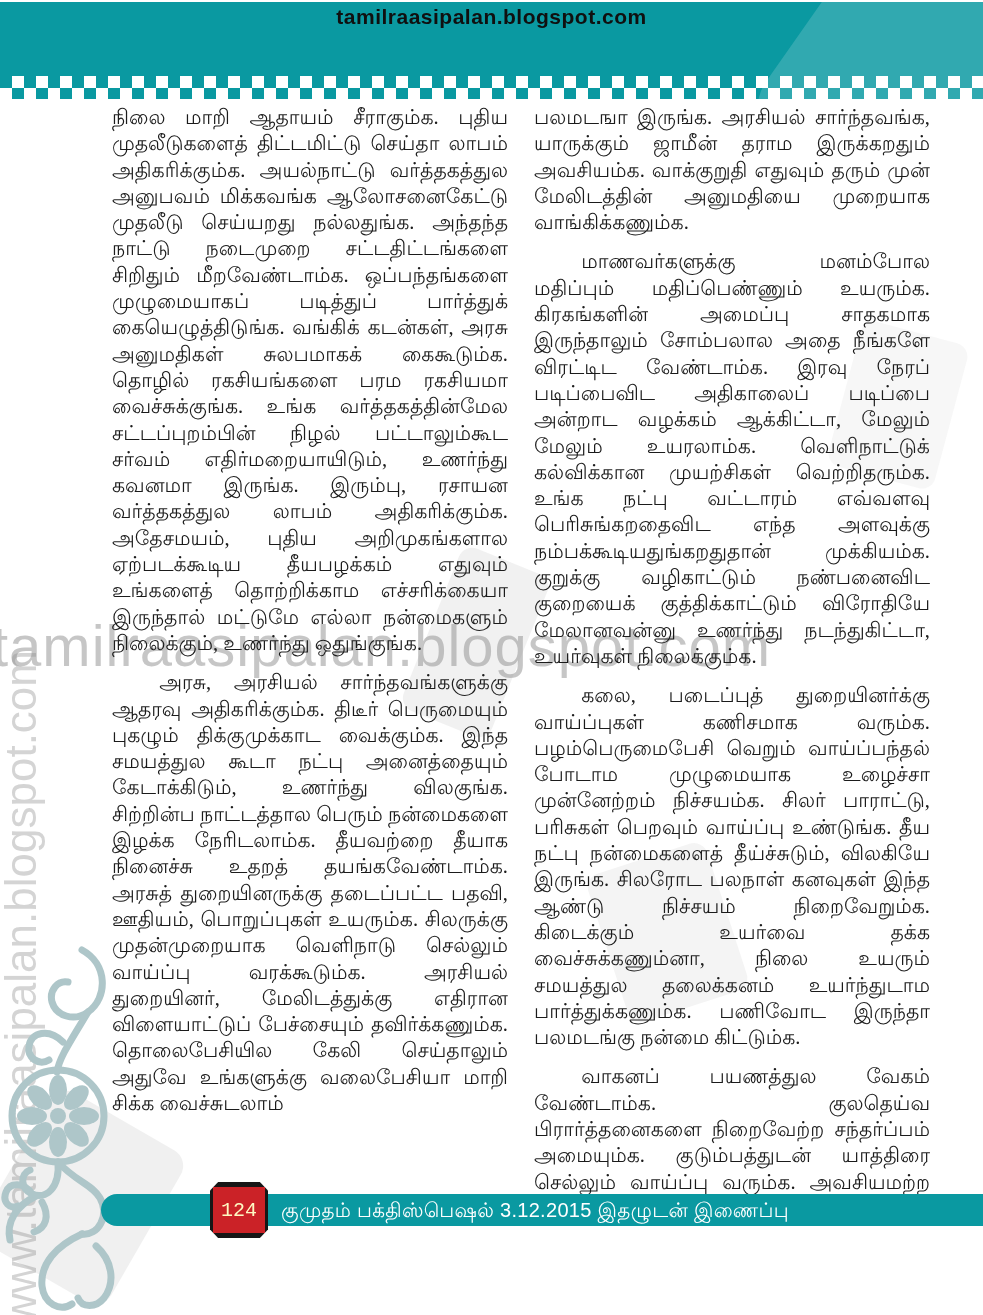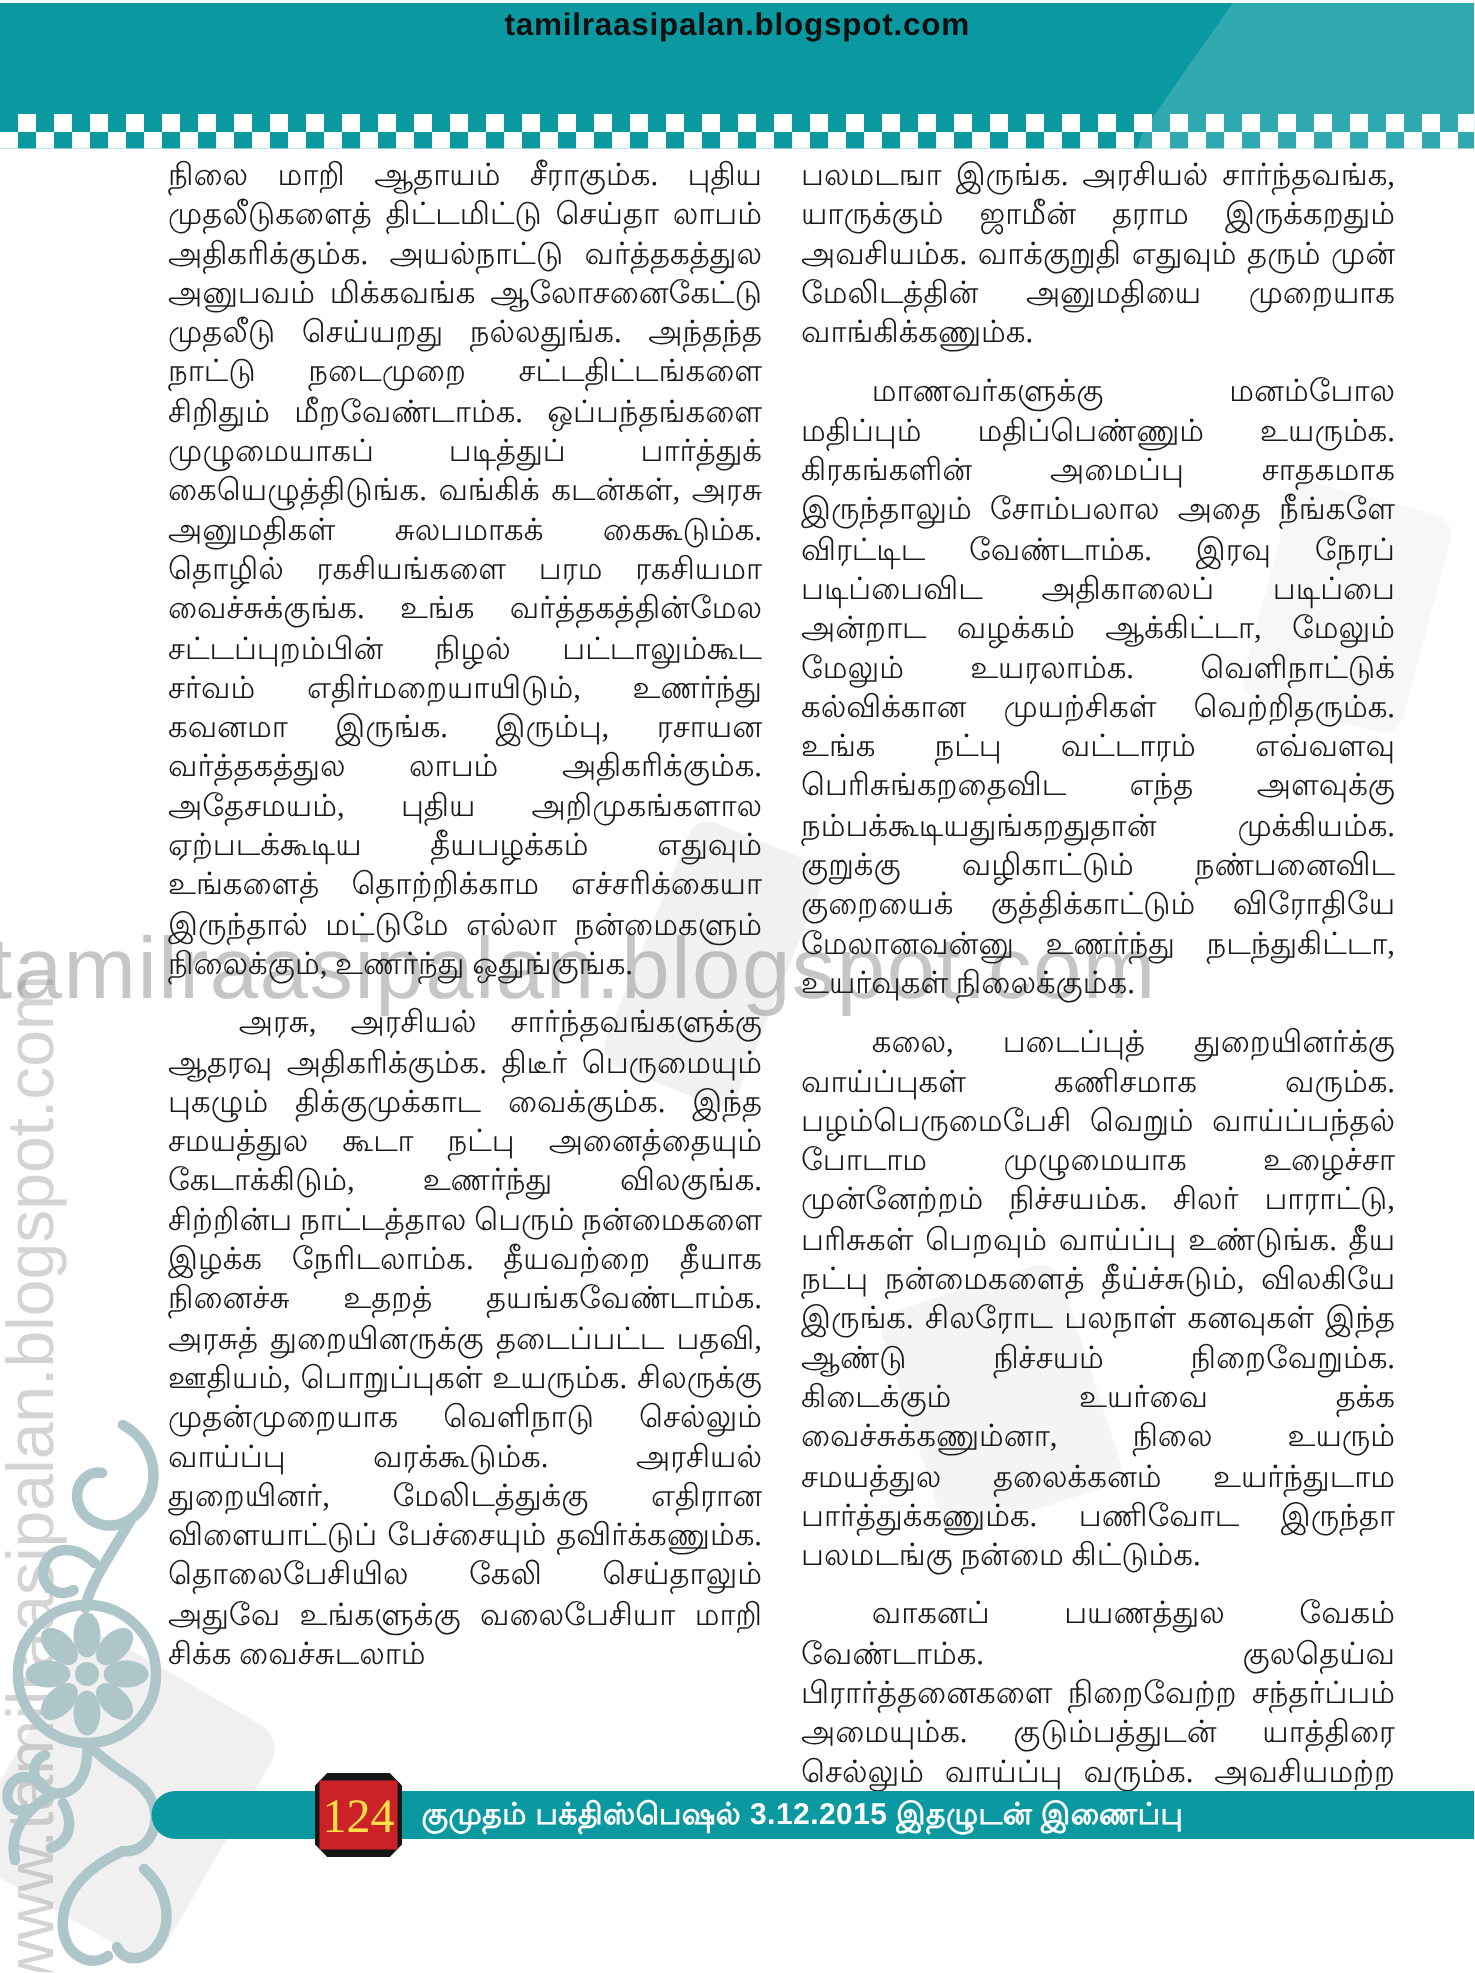--- a/index.html
+++ b/index.html
@@ -78,27 +78,27 @@
     background:var(--teal);border-radius:17px 0 0 17px;z-index:4;
   }
   .badge-wrap{position:absolute;left:112px;top:-7px;width:52px;height:46px;}
   .badge-back{
     position:absolute;left:-3px;right:-3px;top:-5px;bottom:-5px;background:#161616;
     clip-path:polygon(14% 0,86% 0,100% 15%,100% 85%,86% 100%,14% 100%,0 85%,0 15%);
   }
   .badge{
     position:absolute;inset:0;background:var(--red);
     display:flex;align-items:center;justify-content:center;
-    font-family:Liberation Serif, serif;
-    font-size:32px;font-weight:400;color:#fde047;
+    font-family:Liberation Mono, monospace;
+    font-size:20px;font-weight:400;color:#fef9c3;
   }
   .footer-text{
     position:absolute;left:180px;top:0;height:32px;line-height:32px;
     font-family:"Liberation Sans","DejaVu Sans",sans-serif;
-    font-size:20px;font-weight:700;color:#fff;letter-spacing:.3px;
+    font-size:20px;font-weight:400;color:#fff;letter-spacing:.3px;
     white-space:nowrap;
   }
 </style>
 </head>
 <body>
 
 <div class="page">
 
   <div class="top-band">
     <div class="site-url">tamilraasipalan.blogspot.com</div>

